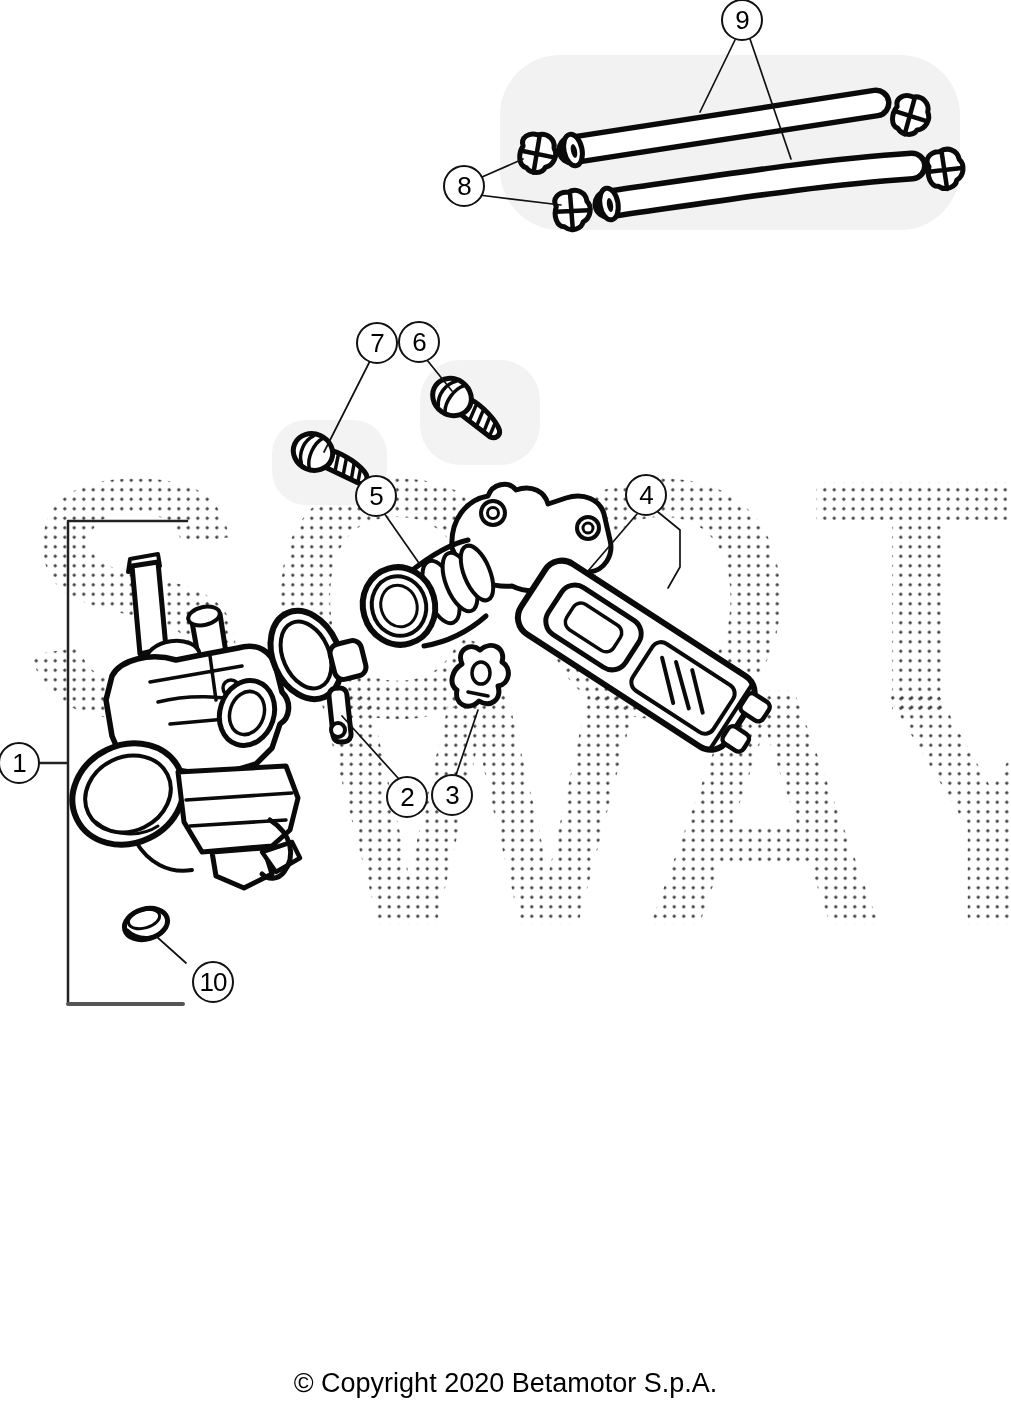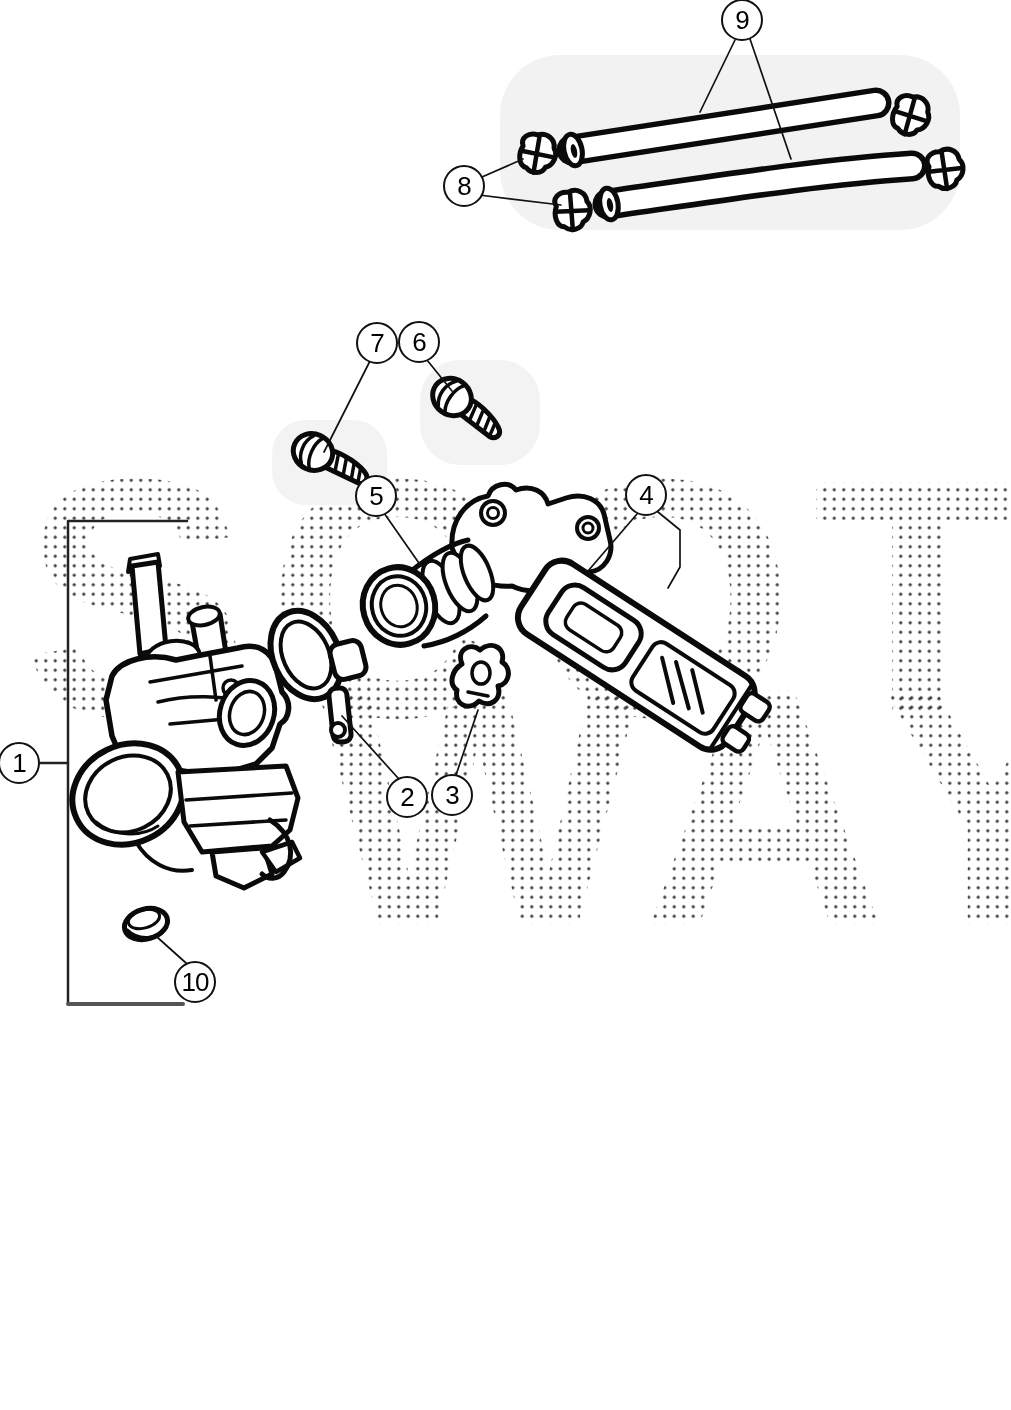--- a/index.html
+++ b/index.html
@@ -192,18 +192,19 @@
     </div>
   <div class="callout" style="left:356px;top:322px">
       <span>7</span>
     </div>
   <div class="callout" style="left:443px;top:165px">
       <span>8</span>
     </div>
   <div class="callout" style="left:721px;top:-1px">
       <span>9</span>
     </div>
-  <div class="callout" style="left:174px;top:961px">
+  <div class="callout" style="left:192px;top:961px">
       <span>10</span>
     </div>
 
+  <div class="footer">© Copyright 2020 Betamotor S.p.A.</div>
 
 </div>
 
 </body></html>

